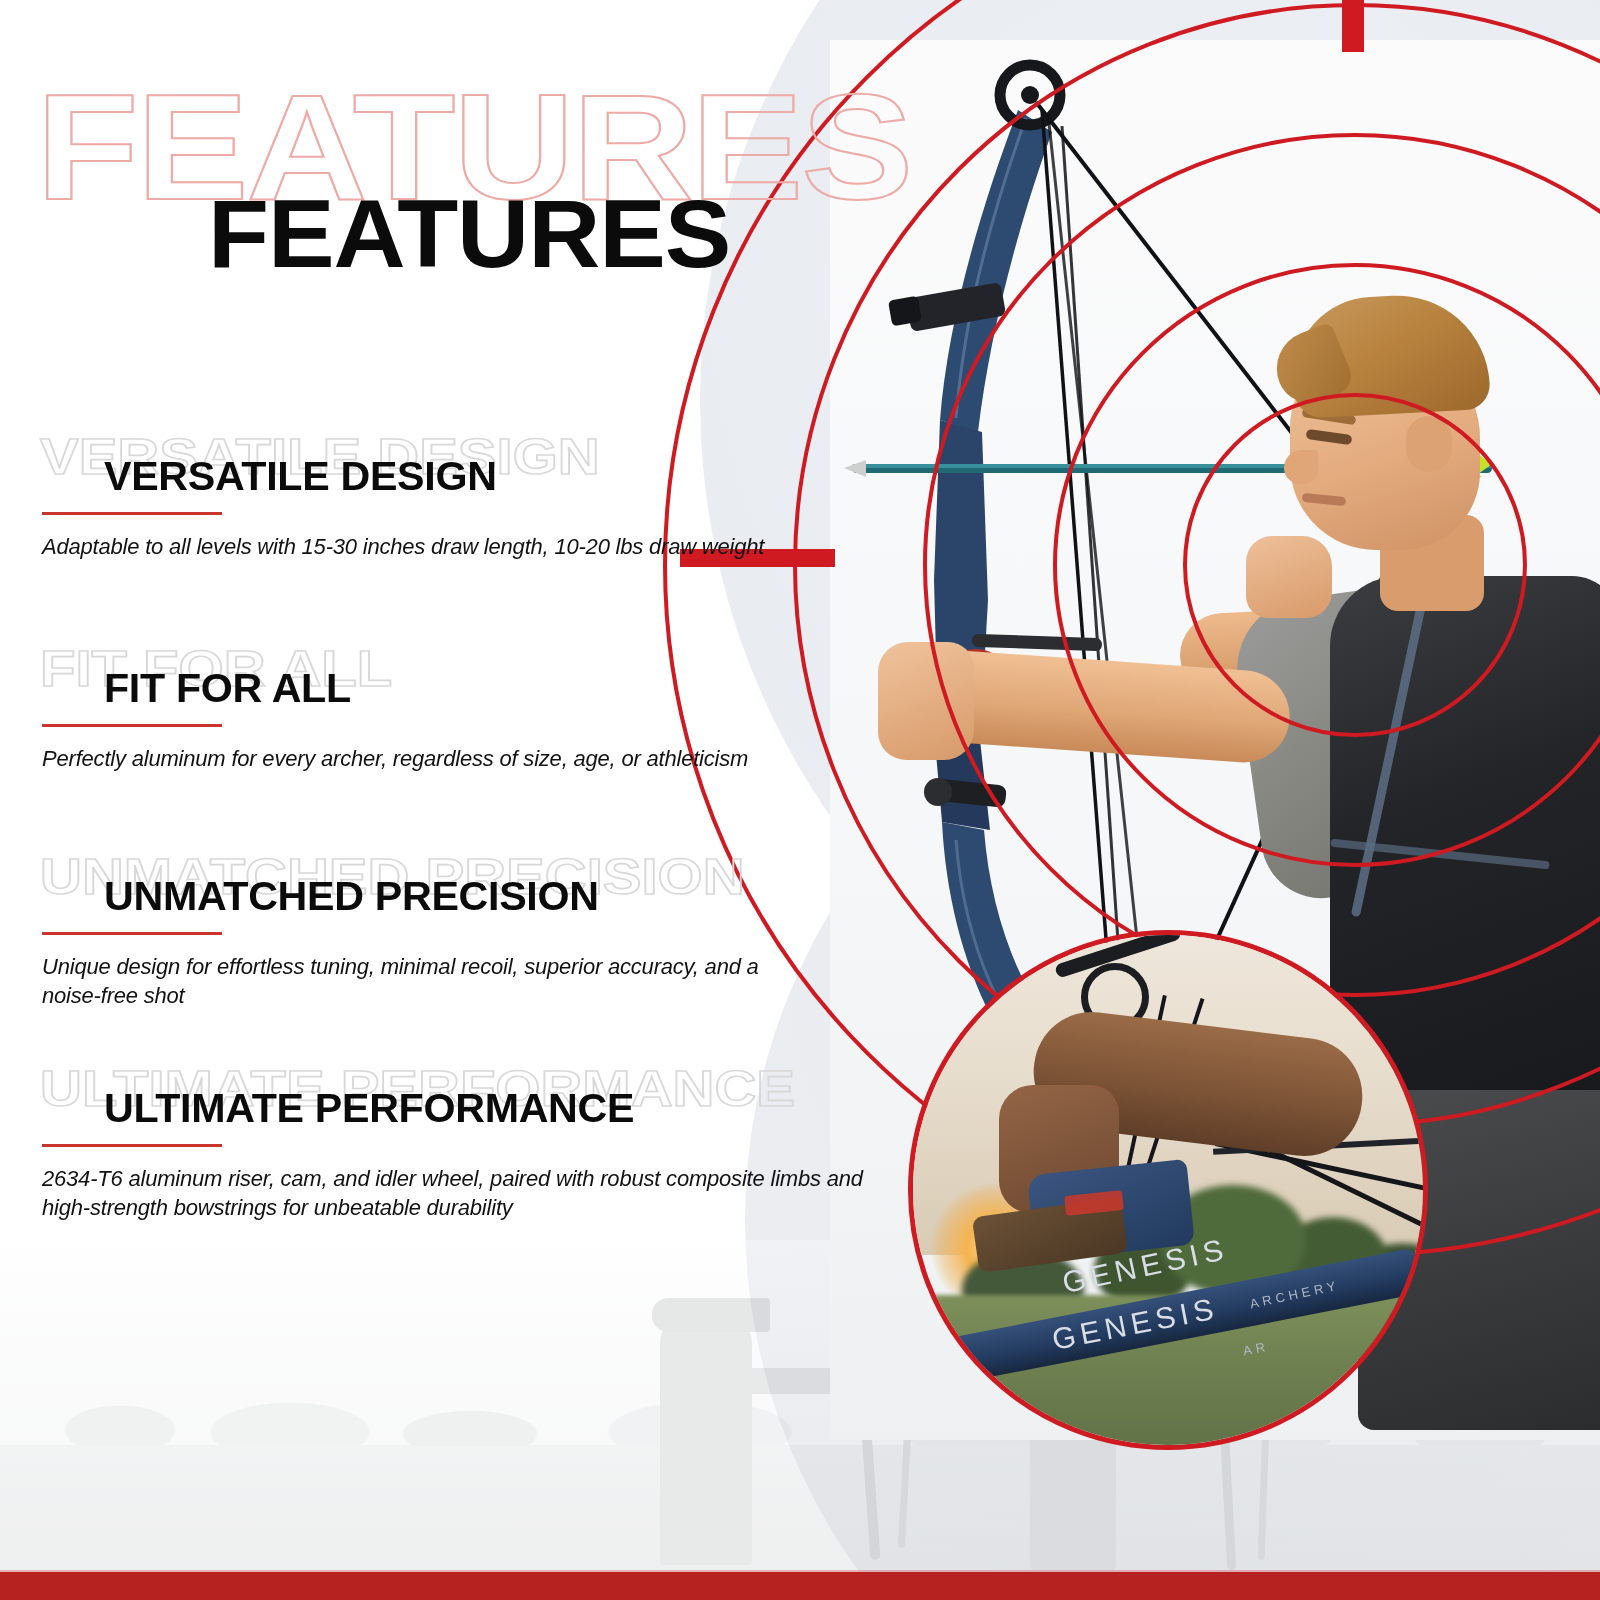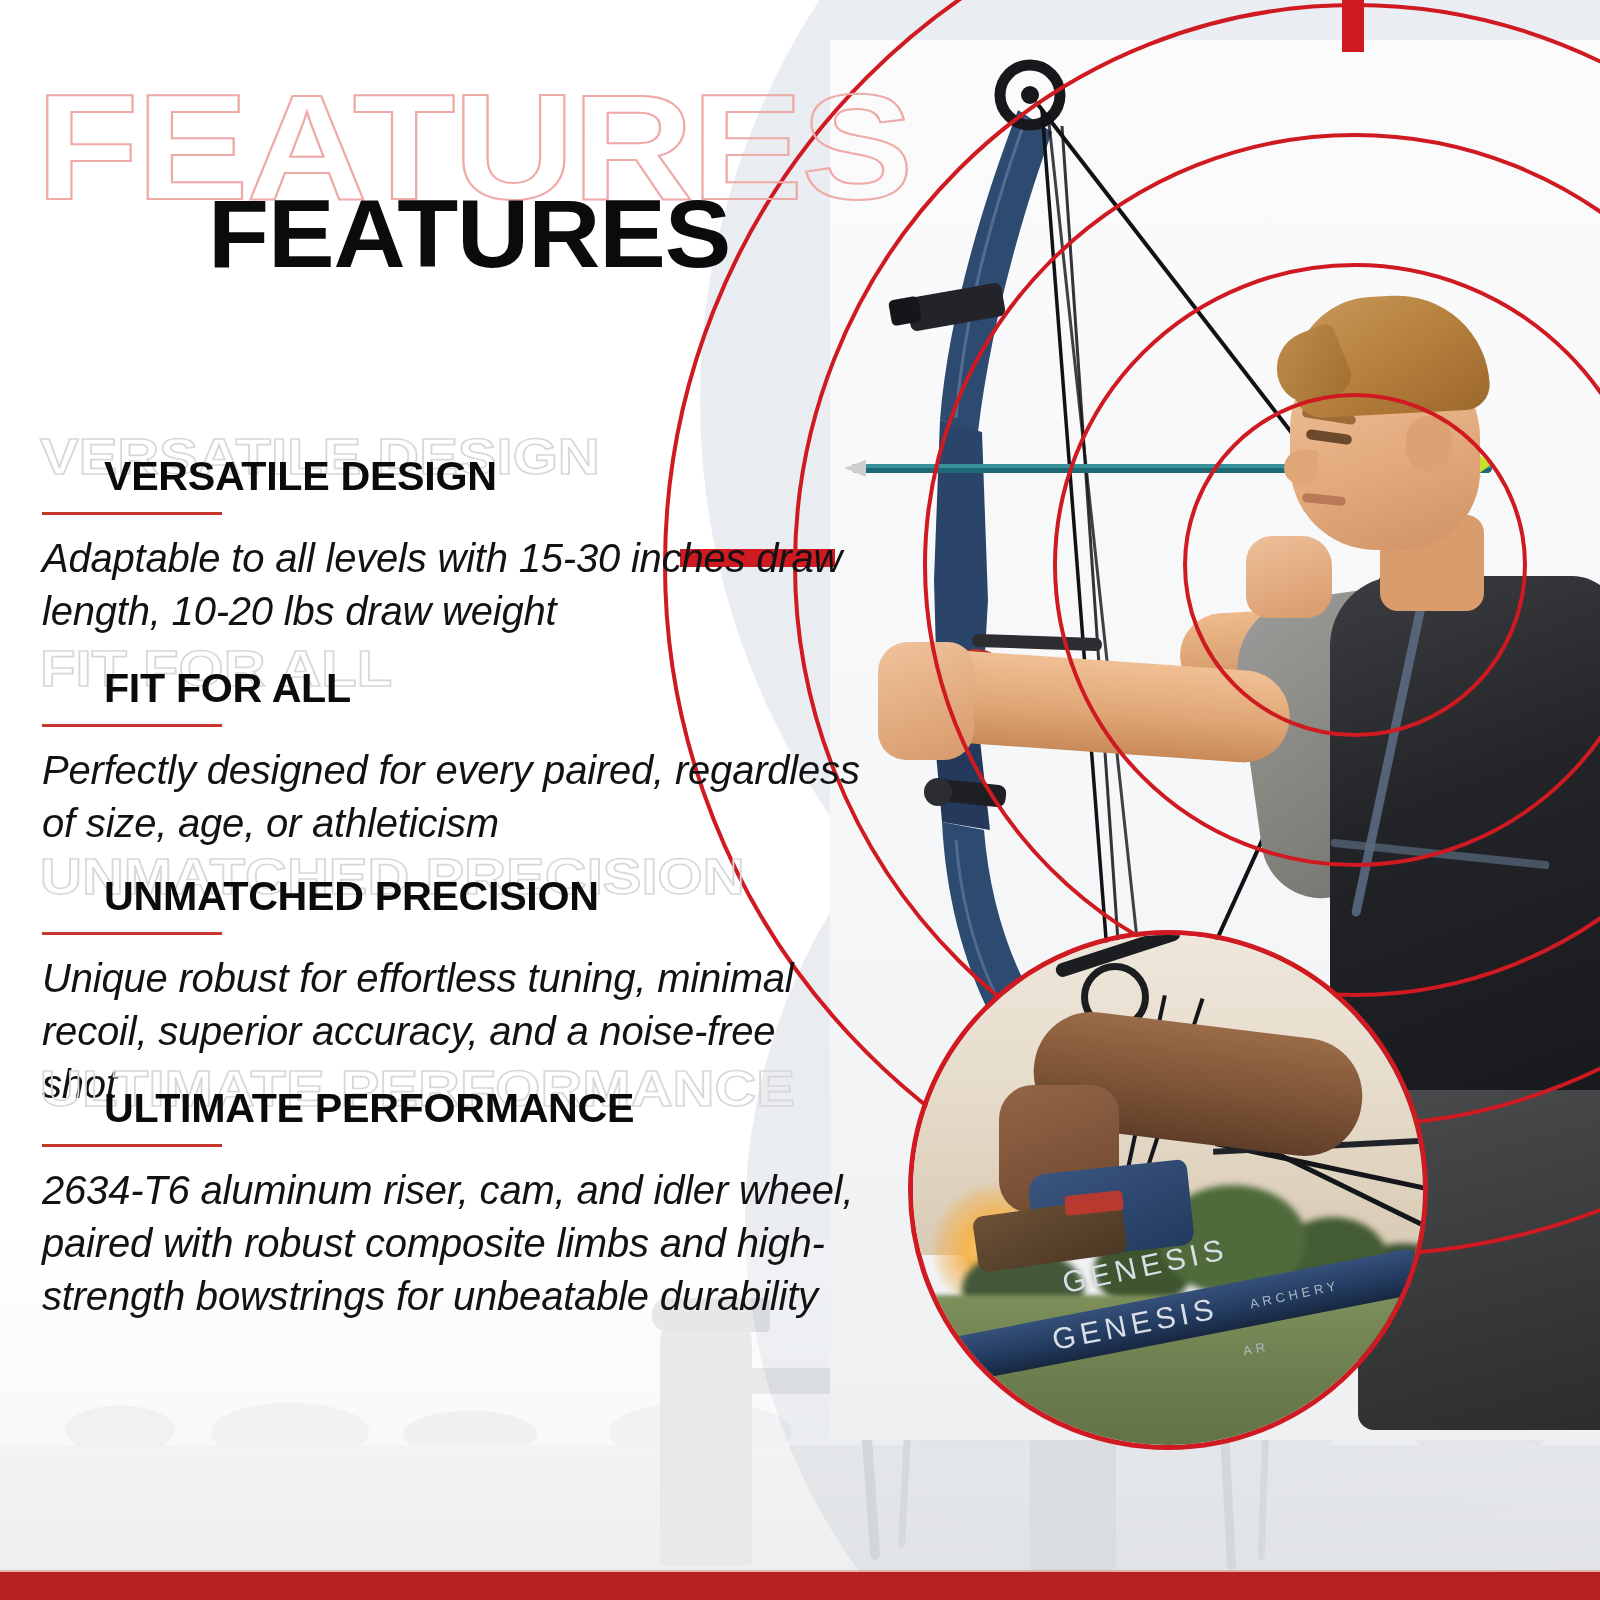--- a/index.html
+++ b/index.html
@@ -221,21 +221,21 @@
   }
   .f-head{
     position:absolute;left:64px;top:24px;
     font-size:40px;font-weight:700;color:#0b0b0b;letter-spacing:-0.3px;
     white-space:nowrap;line-height:1;
     transform:scaleX(1.03);transform-origin:left top;
   }
   .f-rule{position:absolute;left:2px;top:80px;width:180px;height:3px;background:#c9342c;}
   .f-body{
     position:absolute;left:2px;top:100px;width:840px;
-    font-size:40px;font-style:italic;font-weight:400;color:#121212;
+    font-size:22px;font-style:italic;font-weight:400;color:#121212;
     line-height:1.33;letter-spacing:-0.2px;
   }
 
   
   #feat0{top:432px;}
   #feat1{top:644px;}
   #feat2{top:852px;}
   #feat3{top:1064px;}
   #feat2 .f-body{width:760px;}
   #feat3 .f-body{width:840px;}
@@ -390,28 +390,28 @@
       <div class="f-ghost">VERSATILE DESIGN</div>
       <div class="f-head">VERSATILE DESIGN</div>
       <div class="f-rule"></div>
       <div class="f-body">Adaptable to all levels with 15-30 inches draw length, 10-20 lbs draw weight</div>
     </div>
 
     <div class="feature" id="feat1">
       <div class="f-ghost">FIT FOR ALL</div>
       <div class="f-head">FIT FOR ALL</div>
       <div class="f-rule"></div>
-      <div class="f-body">Perfectly designed for every paired, regardless of size, age, or athleticism</div>
+      <div class="f-body">Perfectly aluminum for every archer, regardless of size, age, or athleticism</div>
     </div>
 
     <div class="feature" id="feat2">
       <div class="f-ghost">UNMATCHED PRECISION</div>
       <div class="f-head">UNMATCHED PRECISION</div>
       <div class="f-rule"></div>
-      <div class="f-body">Unique robust for effortless tuning, minimal recoil, superior accuracy, and a noise-free shot</div>
+      <div class="f-body">Unique design for effortless tuning, minimal recoil, superior accuracy, and a noise-free shot</div>
     </div>
 
     <div class="feature" id="feat3">
       <div class="f-ghost">ULTIMATE PERFORMANCE</div>
       <div class="f-head">ULTIMATE PERFORMANCE</div>
       <div class="f-rule"></div>
       <div class="f-body">2634-T6 aluminum riser, cam, and idler wheel, paired with robust composite limbs and high-strength bowstrings for unbeatable durability</div>
     </div>
 
   </div>

